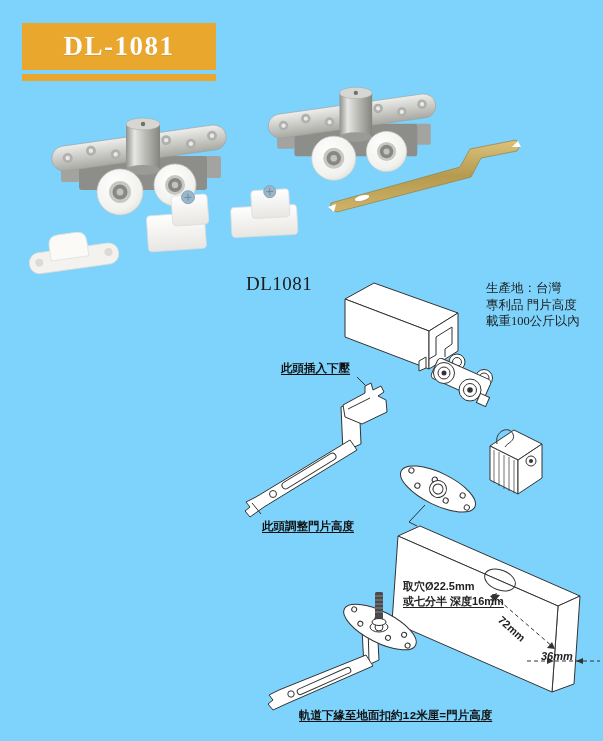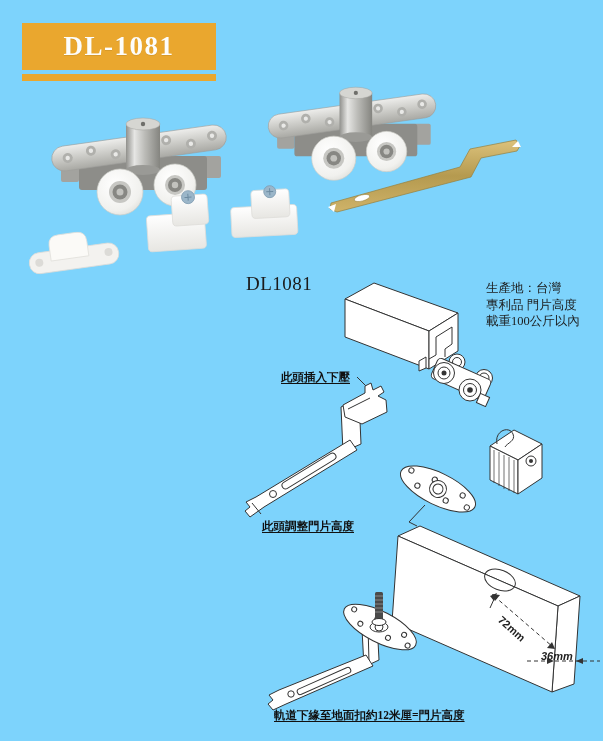--- a/index.html
+++ b/index.html
@@ -266,24 +266,28 @@
   </svg>
 
   <div class="caption">DL1081</div>
 
   <div class="info">
     <div>生產地：台灣</div>
     <div>專利品 門片高度</div>
     <div>載重100公斤以內</div>
   </div>
 
-  <div class="anno ul" style="left:281px; top:362px;margin-top:9px;">此頭插入下壓</div>
+  <div class="anno ul" style="left:281px; top:362px;">此頭插入下壓</div>
 
   <div class="anno ul" style="left:262px; top:520px;">此頭調整門片高度</div>
 
+  <div class="spec" style="left:403px; top:579px;">
+    <div>取穴Ø22.5mm</div>
+    <div class="ul">或七分半 深度16mm</div>
+  </div>
 
   <div class="dim rot" style="left:500px; top:612px;">72mm</div>
 
   <div class="dim" style="left:541px; top:650px;font-style:italic;">36mm</div>
 
-  <div class="anno ul" style="left:274px; top:709px;">軌道下緣至地面扣約12米厘=門片高度</div>
+  <div class="anno ul" style="left:299px; top:709px;font-family:Liberation Mono, monospace;">軌道下緣至地面扣約12米厘=門片高度</div>
 
 </div>
 
 </body></html>

